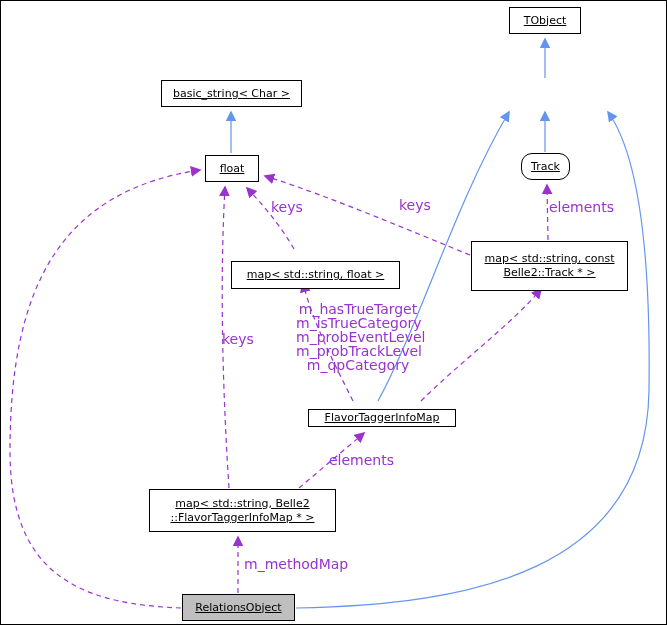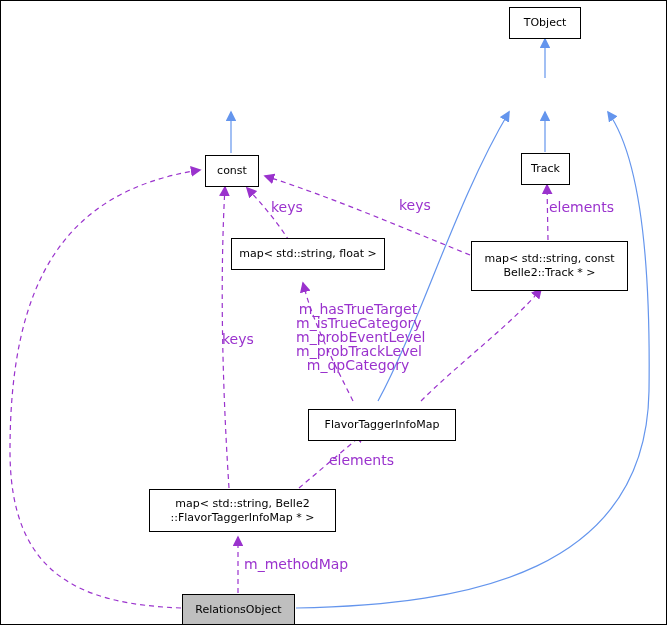--- a/index.html
+++ b/index.html
@@ -41,22 +41,23 @@
     border: 1px solid var(--color-node_border, #000000);
     background: var(--color-node_fill, #ffffff);
     color: #000;
     font-size: 11px;
     line-height: 14px;
     display: flex;
     align-items: center;
     justify-content: center;
     text-align: center;
     white-space: pre-line;
-    padding: 15px 3px;
+    padding: 8px 3px;
     cursor: default;
+    text-decoration: underline;
   }
   .node.highlight {
     background: var(--color-highlight_fill, #bfbfbf);
   }
   .edge-label {
     position: absolute;
     z-index: 3;
     font-size: 14px;
     line-height: 14px;
     color: var(--color-usage, #9A32CD);
@@ -92,26 +93,27 @@
     <path class="edge-usage" d="M352,400 C332,360 312,322 302,282" marker-end="url(#arrow-purple)"></path>
     <path class="edge-usage" d="M420,400 C458,362 512,322 540,288" marker-end="url(#arrow-purple)"></path>
     <path class="edge-usage" d="M298,487 C318,470 342,450 363,432" marker-end="url(#arrow-purple)"></path>
     <path class="edge-usage" d="M237,592 L237,536" marker-end="url(#arrow-purple)"></path>
     <path class="edge-usage" d="M180,607 C80,603 9,575 9,450 C9,285 60,190 199,169" marker-end="url(#arrow-purple)"></path>
   </svg>
 
   <div class="node" style="left:508px; top:6px;  width:72px;  height:27px;">TObject</div>
 
 
+  <div class="node" style="left:160px; top:79px; width:141px; height:27px;">basic_string&lt; Char &gt;</div>
 
-  <div class="node" style="left:204px; top:154px; width:54px; height:27px;">const</div>
+  <div class="node" style="left:204px; top:154px; width:54px; height:27px;">float</div>
 
-  <div class="node" style="left:520px; top:152px; width:49px; height:27px;">Track</div>
+  <div class="node" style="left:520px; top:152px; width:49px; height:27px;border-radius:11px;">Track</div>
 
-  <div class="node" style="left:230px; top:237px; width:154px; height:28px;">map&lt; std::string, float &gt;</div>
+  <div class="node" style="left:230px; top:260px; width:169px; height:28px;">map&lt; std::string, float &gt;</div>
 
   <div class="node" style="left:470px; top:240px; width:157px; height:50px;">map&lt; std::string, const
 Belle2::Track * &gt;</div>
 
   <div class="node" style="left:307px; top:408px; width:148px; height:16px;">FlavorTaggerInfoMap</div>
 
   <div class="node" style="left:148px; top:488px; width:187px; height:43px;">map&lt; std::string, Belle2
 ::FlavorTaggerInfoMap * &gt;</div>
 
   <div class="node highlight" style="left:181px; top:593px; width:113px; height:27px;">RelationsObject</div>

